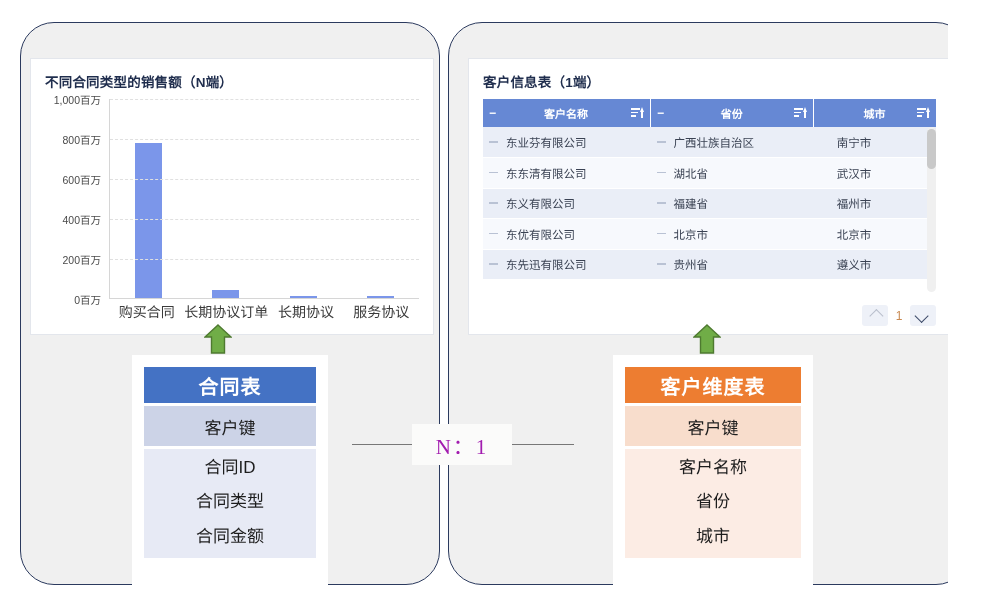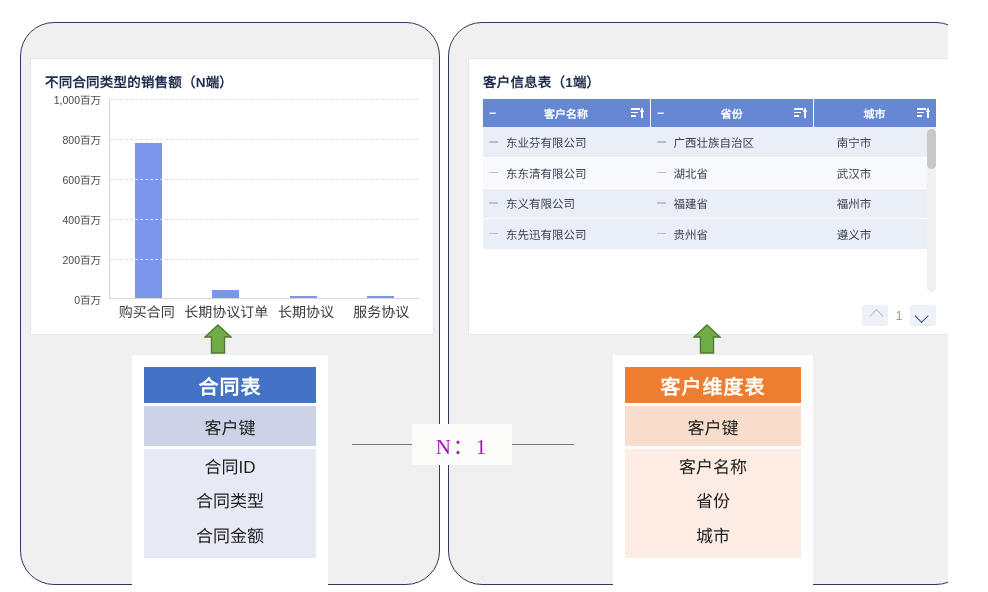--- a/index.html
+++ b/index.html
@@ -518,20 +518,40 @@
                   <span>福建省</span>
                 </div>
               </td>
               <td style="width: 27%;">
                 <div class="cell-inner">
                   <span class="cell-minus hidden"></span>
                   <span>福州市</span>
                 </div>
               </td>
             </tr>
+            <tr class="row-even">
+              <td style="width: 37%;">
+                <div class="cell-inner">
+                  <span class="cell-minus"></span>
+                  <span>东优有限公司</span>
+                </div>
+              </td>
+              <td style="width: 36%;">
+                <div class="cell-inner">
+                  <span class="cell-minus"></span>
+                  <span>北京市</span>
+                </div>
+              </td>
+              <td style="width: 27%;">
+                <div class="cell-inner">
+                  <span class="cell-minus hidden"></span>
+                  <span>北京市</span>
+                </div>
+              </td>
+            </tr>
             <tr class="row-odd">
               <td style="width: 37%;">
                 <div class="cell-inner">
                   <span class="cell-minus"></span>
                   <span>东先迅有限公司</span>
                 </div>
               </td>
               <td style="width: 36%;">
                 <div class="cell-inner">
                   <span class="cell-minus"></span>

